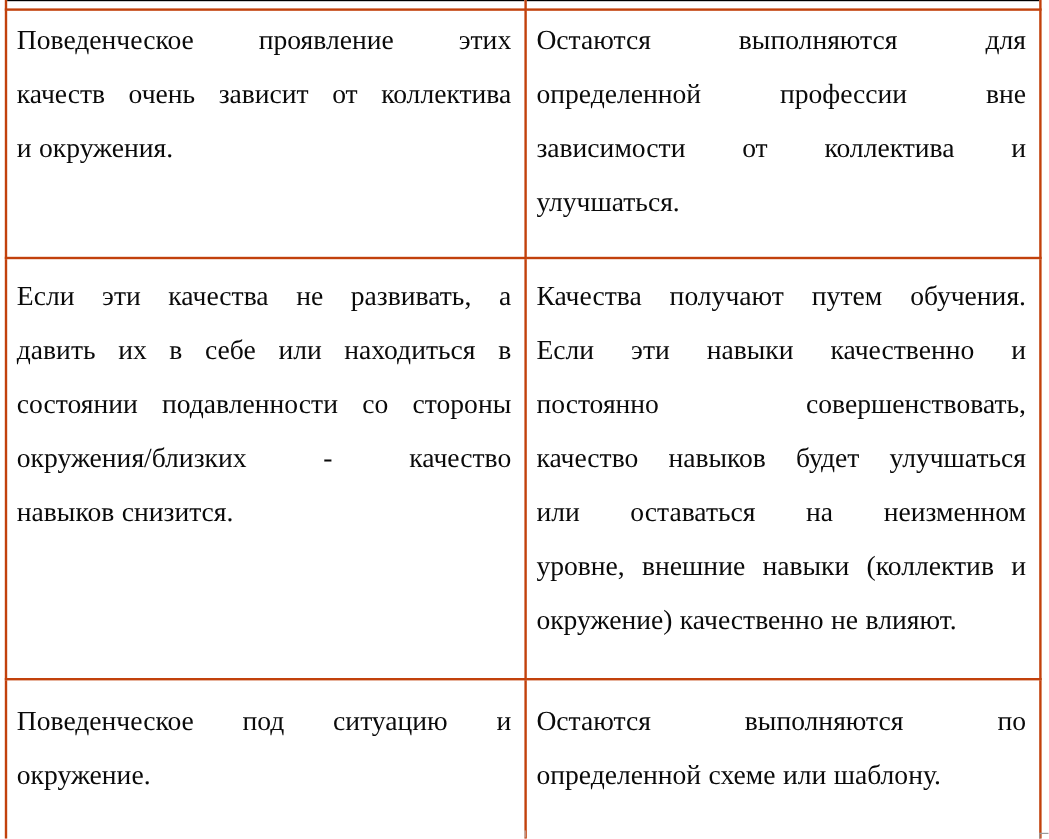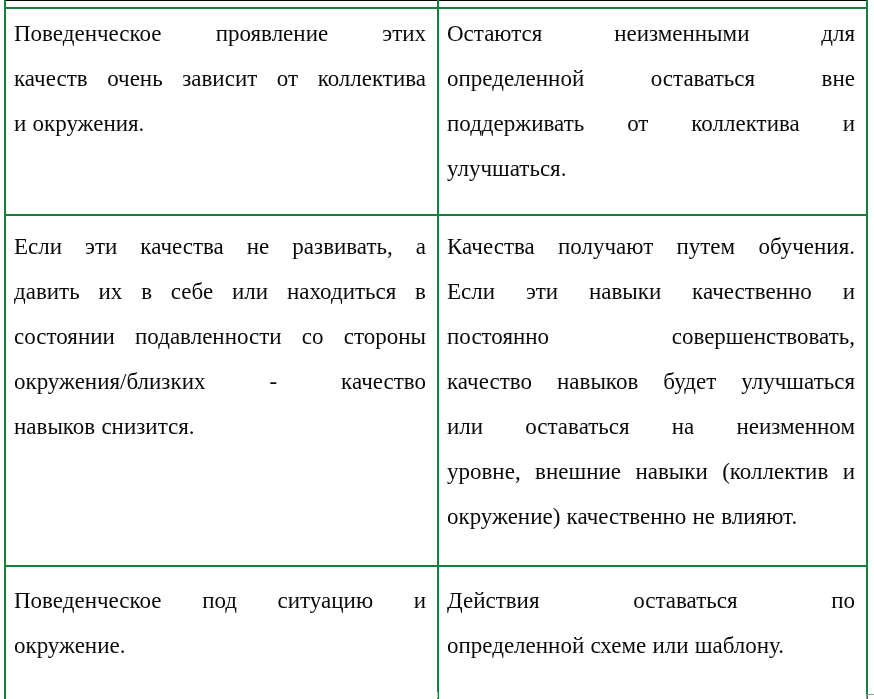--- a/index.html
+++ b/index.html
@@ -20,21 +20,21 @@
     position: absolute;
     left: 4px;
     top: 0;
     width: 862px;
     border-collapse: collapse;
     table-layout: fixed;
   }
   col.c-left  { width: 433px; }
   col.c-right { width: 429px; }
   td.cell {
-    border: 2px solid #15803d;
+    border: 2px solid #c2410c;
     vertical-align: top;
     padding: 0 11px 0 8px;
     overflow: hidden;
   }
   tr.row-partial td {
     border-top: 1px solid #000000;
     height: 6px;
     padding: 0;
   }
   tr.row-1 td { height: 203px; }
@@ -93,23 +93,23 @@
       <td class="cell"></td>
     </tr>
 
     <tr class="row-1">
       <td class="cell">
         <span class="line">Поведенческое проявление этих</span>
         <span class="line">качеств очень зависит от коллектива</span>
         <span class="line last">и окружения.</span>
       </td>
       <td class="cell">
-        <span class="line">Остаются неизменными для</span>
-        <span class="line">определенной оставаться вне</span>
-        <span class="line">поддерживать от коллектива и</span>
+        <span class="line">Остаются выполняются для</span>
+        <span class="line">определенной профессии вне</span>
+        <span class="line">зависимости от коллектива и</span>
         <span class="line last">улучшаться.</span>
       </td>
     </tr>
 
     <tr class="row-2">
       <td class="cell">
         <span class="line">Если эти качества не развивать, а</span>
         <span class="line">давить их в себе или находиться в</span>
         <span class="line">состоянии подавленности со стороны</span>
         <span class="line">окружения/близких - качество</span>
@@ -125,21 +125,21 @@
         <span class="line last">окружение) качественно не влияют.</span>
       </td>
     </tr>
 
     <tr class="row-3">
       <td class="cell">
         <span class="line">Поведенческое под ситуацию и</span>
         <span class="line last">окружение.</span>
       </td>
       <td class="cell">
-        <span class="line">Действия оставаться по</span>
+        <span class="line">Остаются выполняются по</span>
         <span class="line last">определенной схеме или шаблону.</span>
       </td>
     </tr>
   </tbody>
     </table>
 
   <div class="divider-tick"></div>
   <div class="corner-mark"></div>
 
 </div>

